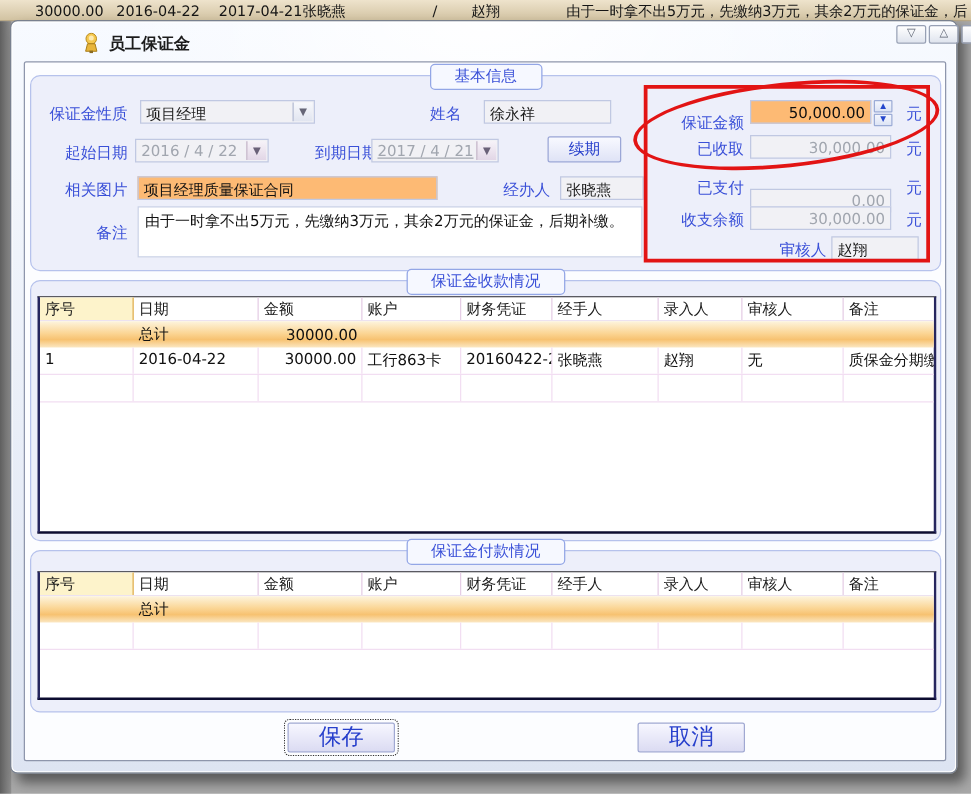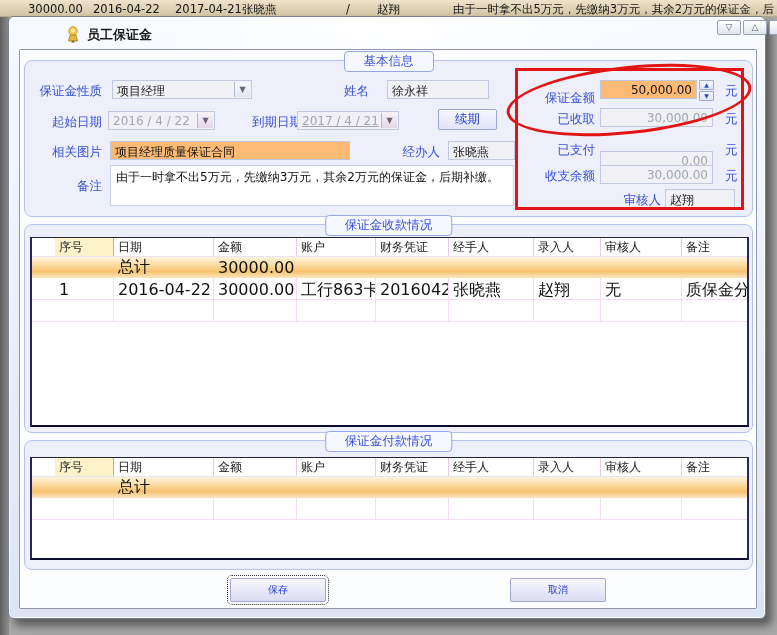--- a/index.html
+++ b/index.html
@@ -69,27 +69,27 @@
   .tbl { position:absolute; background:#fff; border-top:1px solid #26262e;
     border-left:2px solid #26265e; border-right:2px solid #26265e; border-bottom:2px solid #0c0c30; }
   .trh { display:flex; height:19px; background:#fff; border-bottom:1px solid #ece2f0; }
   .th { font-size:12px; color:#1a1a1a; padding:1px 4px; border-right:1px solid #e5cde5; white-space:nowrap; overflow:hidden; }
   .th.first { background:#fdf3cb; border-right:1px solid #dfae52; }
   .tsum { display:flex; height:21px; align-items:center;
     background:linear-gradient(#fdf4dd 0%, #fbd696 45%, #f7c271 70%, #fbe7c2 100%); }
   .tsum .td { border-right:none; }
   .trow { display:flex; height:22px; border-bottom:1px solid #f2def2; }
   .trow .td { border-right:1px solid #f2def2; }
-  .td { font-size:16px; color:#111; padding:2px 4px; white-space:nowrap; overflow:hidden; }
-  .c0{width:59px;margin-left:23px;} .c1{width:100px;} .c2{width:83px;} .c3{width:79px;} .c4{width:73px;}
+  .td { font-size:12px; color:#111; padding:2px 4px; white-space:nowrap; overflow:hidden; }
+  .c0{width:75px;} .c1{width:100px;} .c2{width:83px;} .c3{width:79px;} .c4{width:73px;}
   .c5{width:85px;} .c6{width:67px;} .c7{width:81px;} .c8{flex:1;}
   .num { text-align:right; }
 
   
-  .abtn { position:absolute; width:96px; height:24px; font-size:10px; color:#2840cc;
+  .abtn { position:absolute; width:86px; height:24px; font-size:18px; color:#2840cc;
     background:linear-gradient(#f7f7ff,#dbdbf2); border:1px solid #a0a8d2; border-radius:2px;
     text-align:center; line-height:22px; }
   .abtn.focus { outline:1px dotted #333; outline-offset:2px; }
 </style>
 </head>
 <body>
 
 <div class="bg-strip">
   <span style="left:28px">30000.00</span>
   <span style="left:93px">2016-04-22</span>

